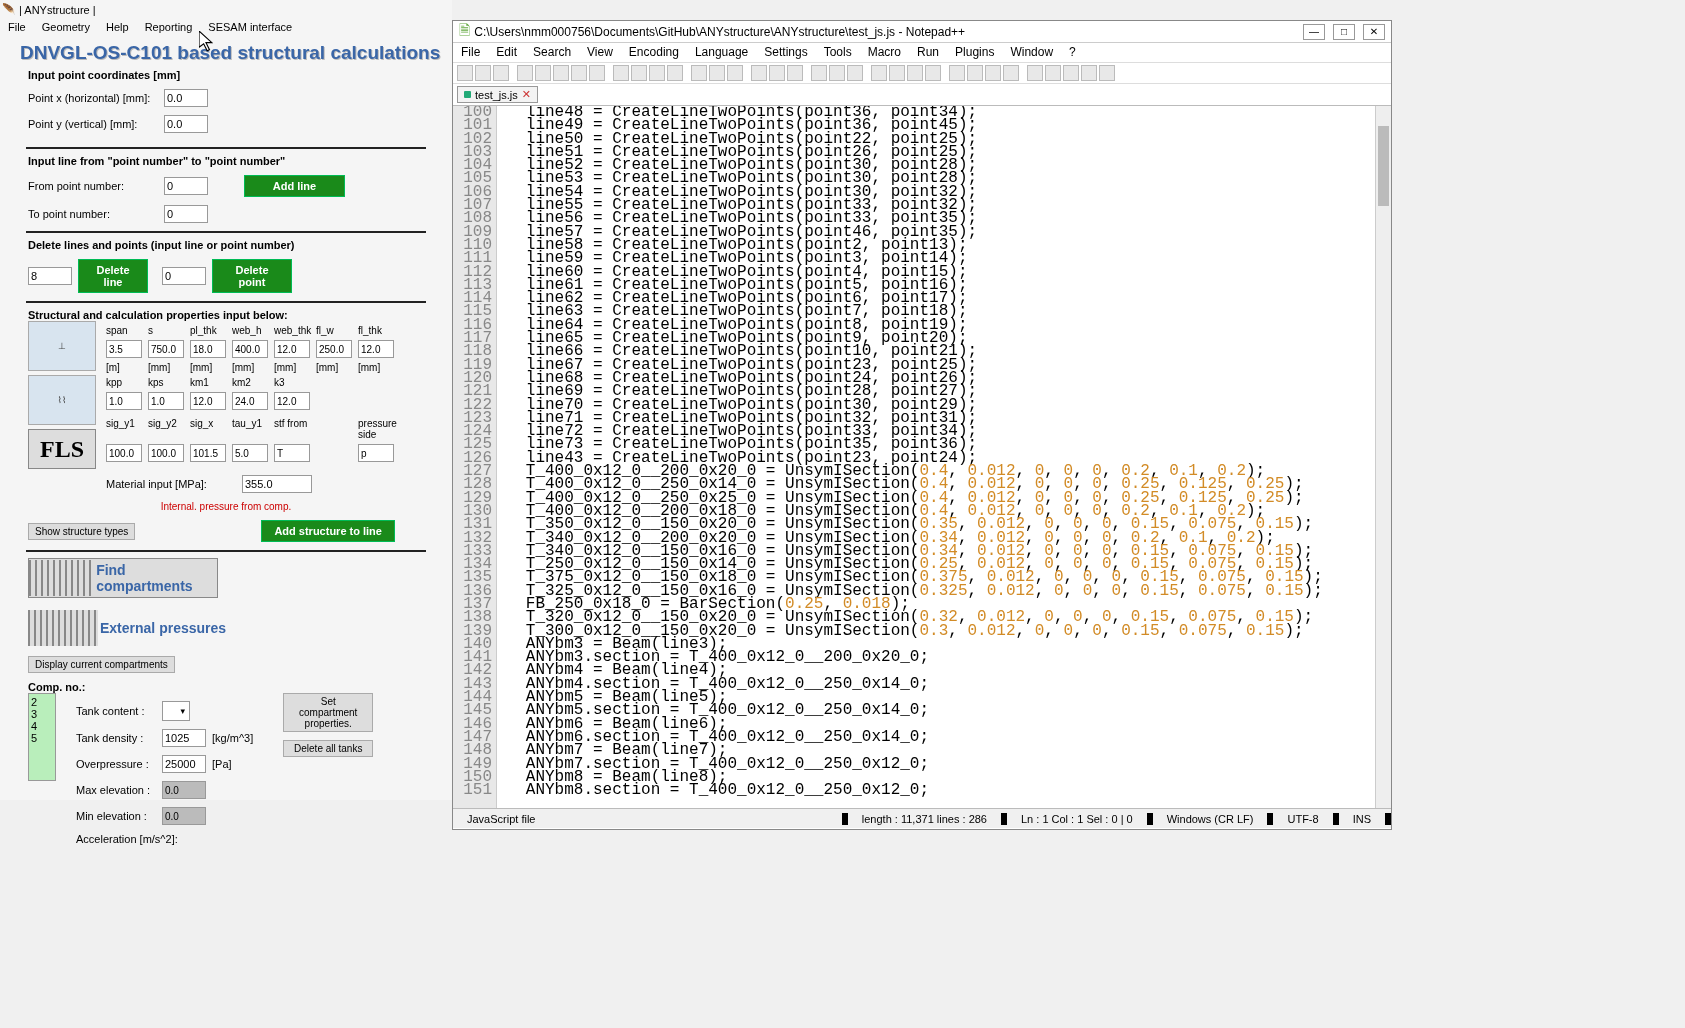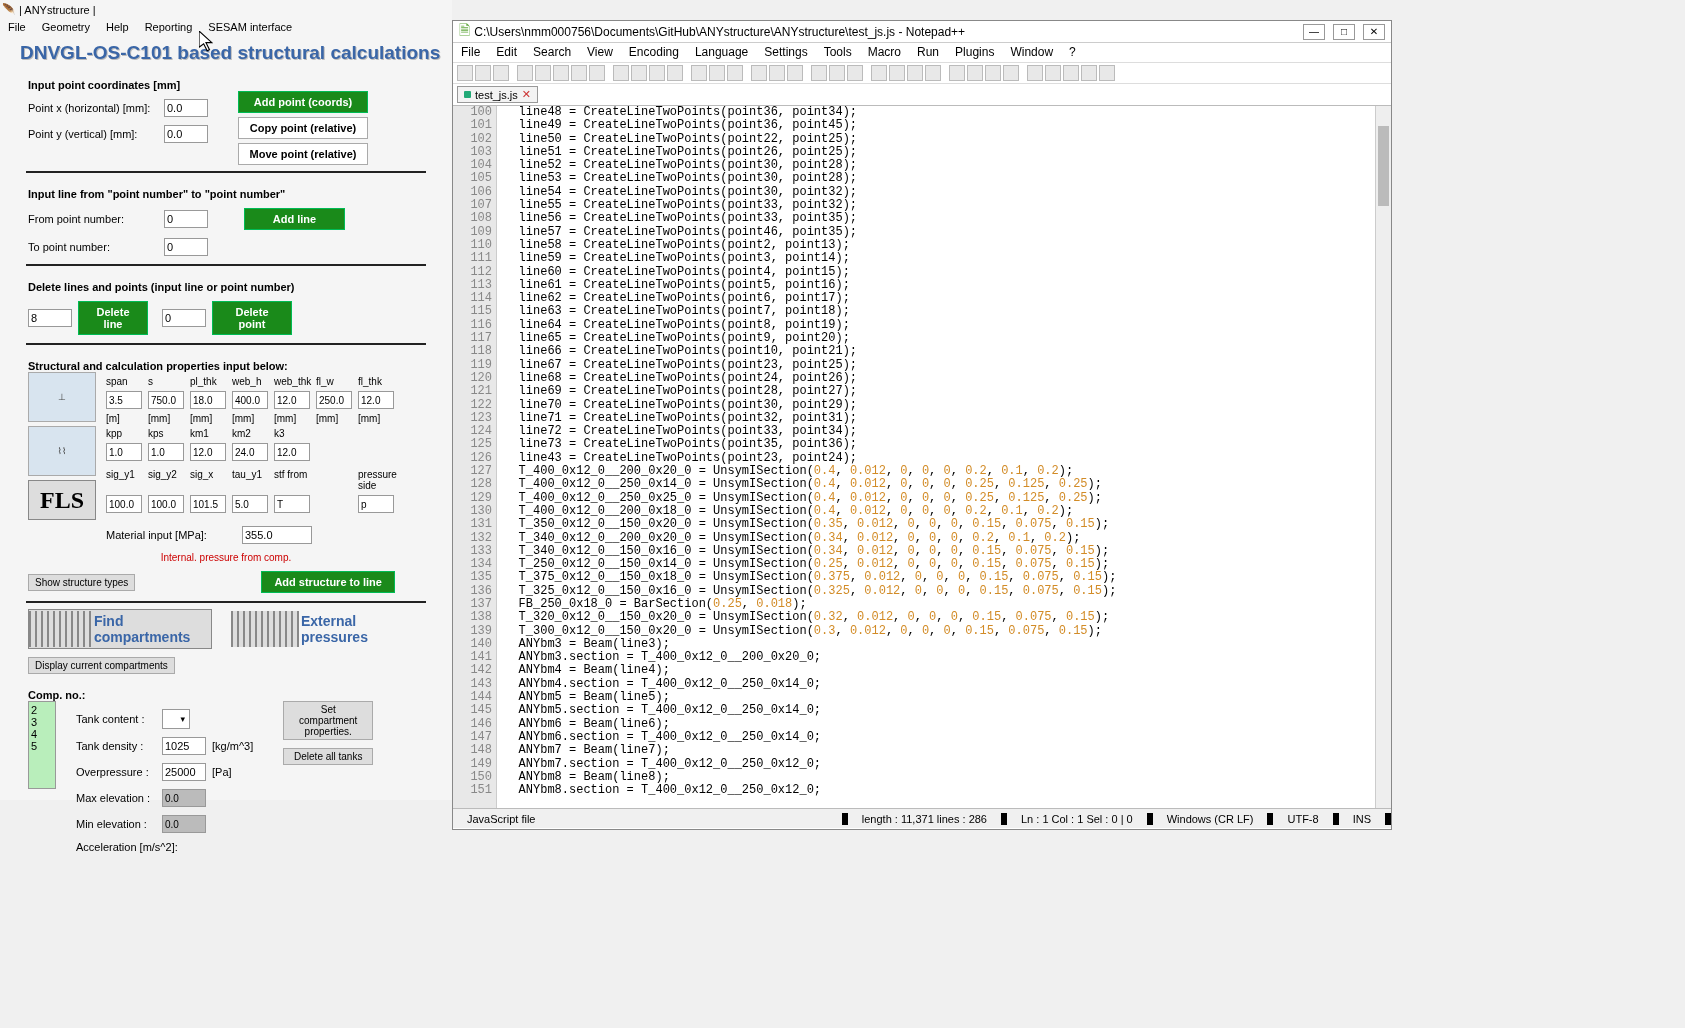--- a/index.html
+++ b/index.html
@@ -14,21 +14,21 @@
   }
   .titlebar { height: 20px; display: flex; align-items: center; font-size: 11px; padding-left: 2px; }
   .titlebar .feather { width: 14px; height: 14px; margin-right: 3px; color: #3a66a7; }
   .menubar { display: flex; gap: 0; font-size: 11px; height: 18px; }
   .menubar .mi { padding: 1px 8px; cursor: default; }
   .banner {
     margin: 4px 20px; font-size: 19px; font-weight: bold; color: #3a66a7;
     text-shadow: 1px 1px #bbb; white-space: nowrap;
   }
   .panel { margin: 0 28px; }
-  .sec-head { font-weight: bold; font-size: 11px; margin-top: 15px; }
+  .sec-head { font-weight: bold; font-size: 11px; margin-top: 5px; }
   .hr { border-top: 2px solid #222; margin: 6px -2px; }
   .row { display: flex; align-items: center; margin: 8px 0; gap: 6px; }
   .lbl { font-size: 11px; }
   input[type=text].fld {
     width: 44px; height: 18px; font-size: 11px; border: 1px solid #999; background: #fff; padding: 0 2px;
   }
   input[type=text].fldw { width: 44px; }
   .btn-green {
     background: #1a8a1a; color: #fff; border: 1px solid #0b5; font-weight: bold;
     font-size: 11px; padding: 4px 12px; cursor: pointer;
@@ -83,21 +83,21 @@
   .npp-menu .mi { padding:2px 8px; cursor:default; }
   .npp-toolbar { display:flex; gap:2px; padding:2px 4px; border-bottom:1px solid #ddd; }
   .tb-icon { width:16px; height:16px; background:#e8e8e8; border:1px solid #bbb; }
   .tb-sep { width:4px; }
   .npp-tabbar { display:flex; padding:2px 4px; border-bottom:1px solid #bbb; }
   .npp-tab { border:1px solid #999; padding:1px 6px; font-size:11px; background:#f3f3f3; display:flex; align-items:center; gap:4px; }
   .npp-tab .dot { width:7px; height:7px; background:#2a7; border-radius:1px; }
   .npp-tab .x { color:#c33; cursor:pointer; }
   .npp-editor {
     position:relative; height: calc(100% - 22px - 20px - 22px - 22px - 20px);
-    overflow:hidden; font-family: "Consolas","Courier New",monospace; font-size:12px;
+    overflow:hidden; font-family: "Consolas","Courier New",monospace; font-size:16px;
     display:flex;
   }
   .gutter { width:44px; background:#e8e8e8; border-right:1px solid #ccc; color:#888; text-align:right; padding:0 4px; user-select:none; }
   .code { flex:1; white-space:pre; position:relative; }
   .code-line { height:13.3px; line-height:13.3px; }
   .scrollbar-v { position:absolute; right:0; top:0; bottom:0; width:16px; background:#eee; border-left:1px solid #ccc; }
   .scrollbar-v .thumb { position:absolute; left:2px; right:2px; top:20px; height:80px; background:#bbb; }
   .npp-status {
     height:20px; border-top:1px solid #bbb; display:flex; align-items:center; font-size:11px;
     background:#f0f0f0;
@@ -140,25 +140,20 @@
     <div style="display:flex; gap:30px; align-items:flex-start;">
       <div>
         <div class="row">
           <span class="lbl" style="width:130px">Point x (horizontal) [mm]:</span>
           <input class="fld" type="text" value="0.0" style="">
         </div>
         <div class="row">
           <span class="lbl" style="width:130px">Point y (vertical)    [mm]:</span>
           <input class="fld" type="text" value="0.0" style="">
         </div>
-      </div>
-      <div style="display:flex; flex-direction:column; gap:4px;">
-        <button class="btn-green" style="width:130px">Add point (coords)</button>
-        <button class="btn-white" style="width:130px">Copy point (relative)</button>
-        <button class="btn-white" style="width:130px">Move point (relative)</button>
       </div>
     </div>
 
     <div class="hr"></div>
     <div class="sec-head">Input line from "point number" to "point number"</div>
     <div class="row">
       <span class="lbl" style="width:130px">From point number:</span>
       <input class="fld fldw" type="text" value="0" style="">
       <button class="btn-green" style="margin-left:30px; width:101px">Add line</button>
     </div>
@@ -257,21 +252,21 @@
       <span class="lbl" style="width:130px; margin-left:78px">Material input [MPa]:</span>
       <input class="fld" style="width: 70px;" type="text" value="355.0">
     </div>
     <div class="internal-note">Internal. pressure from comp.</div>
     <div class="row">
       <button class="btn-grey">Show structure types</button>
       <button class="btn-green" style="margin-left:120px">Add structure to line</button>
     </div>
 
     <div class="hr"></div>
-    <div style="display:flex; gap:19px;">
+    <div style="display:flex; gap:10px;flex-direction:column;">
       <div class="find-comp">
         <div class="ico"></div>
         <span>Find compartments</span>
       </div>
       <div class="ext-press">
         <div class="ico"></div>
         <span>External pressures</span>
       </div>
     </div>
     <div class="row">

